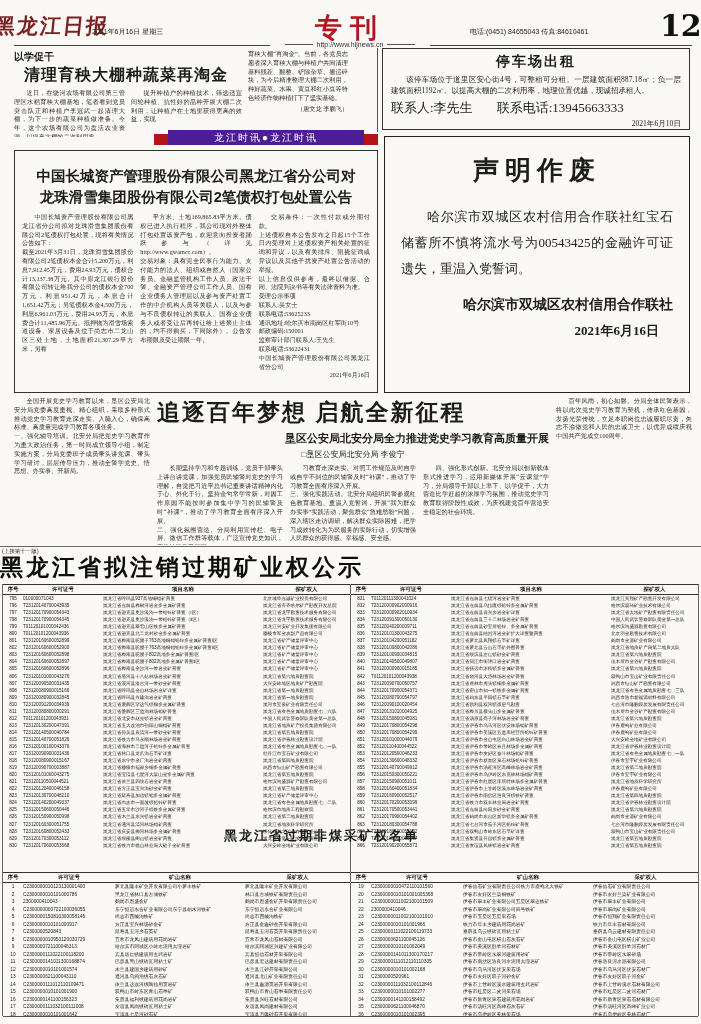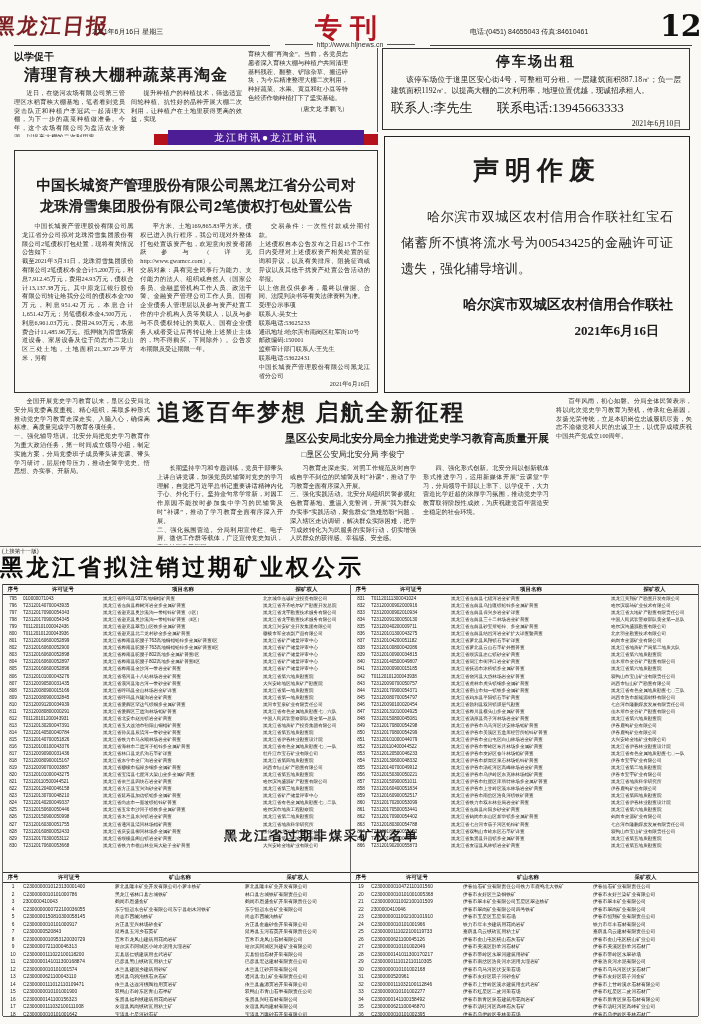--- a/index.html
+++ b/index.html
@@ -38,21 +38,21 @@
   .parking-row{display:flex;gap:24px;font-size:13px;margin-top:2px;}
   .parking-date{text-align:right;font-size:7.6px;margin-top:2px;}
   .vdiv{left:377px;top:48px;width:0;height:84px;border-left:1px solid #555;}
   
   .banner{left:168px;top:130px;width:196px;height:15px;background:#4c1d95;color:#fff;
           display:flex;align-items:center;justify-content:center;font-family:"Liberation Sans",sans-serif;
           font-weight:normal;font-size:10px;letter-spacing:2px;}
   .banner:before{content:"";position:absolute;left:-14px;top:4px;width:14px;height:11px;background:#b5121b;}
   .banner:after{content:"";position:absolute;right:-14px;top:4px;width:14px;height:11px;background:#b5121b;}
   
-  .notice{left:14px;top:150px;width:364px;height:243px;padding:24px 7px;box-sizing:border-box;}
+  .notice{left:14px;top:150px;width:364px;height:243px;padding:15px 7px;box-sizing:border-box;}
   .notice-title{text-align:center;font-family:"Liberation Sans",sans-serif;font-weight:bold;font-size:14.5px;line-height:1.45;}
   .notice-cols{display:flex;gap:7px;margin-top:5px;height:178px;overflow:hidden;}
   .notice-cols>div{flex:1;}
   
   .declare{left:384px;top:136px;width:306px;height:257px;padding:10px 16px;box-sizing:border-box;}
   .declare-title{text-align:center;font-family:"Liberation Sans",sans-serif;font-weight:bold;font-size:26px;letter-spacing:6px;margin-top:6px;}
   .declare-body{font-size:13px;line-height:2.0;text-align:justify;text-indent:2em;margin-top:16px;}
   .declare-sign{text-align:right;font-weight:bold;font-size:14px;margin-top:14px;}
   .declare-date{text-align:right;font-weight:bold;font-size:13px;margin-top:8px;padding-right:14px;}
   
@@ -161,21 +161,21 @@
 监察审计部门联系人:王先生
 联系电话:53622431
 中国长城资产管理股份有限公司黑龙江省分公司</div>
         <div class="small" style="text-align:right;">2021年6月16日</div>
       </div>
     </div>
   </div>
 
   <div class="abs boxed2 declare">
     <div class="declare-title">声明作废</div>
-    <div class="declare-body">哈尔滨市双城区农村信用合作联社红宝石储蓄所不慎将流水号为00543425的金融许可证遗失，强化辅导培训。</div>
+    <div class="declare-body">哈尔滨市双城区农村信用合作联社红宝石储蓄所不慎将流水号为00543425的金融许可证遗失，重温入党誓词。</div>
     <div class="declare-sign">哈尔滨市双城区农村信用合作联社</div>
     <div class="declare-date">2021年6月16日</div>
   </div>
 
   <div class="abs party">
     <div class="party-side small ind">全国开展党史学习教育以来，垦区公安局北安分局党委高度重视、精心组织，采取多种形式推动党史学习教育走深走实、入脑入心，确保高标准、高质量完成学习教育各项任务。
 一、强化辅导培训。北安分局把党史学习教育作为重大政治任务，第一时间成立领导小组，制定实施方案，分局党委班子成员带头讲党课、带头学习研讨，层层传导压力，推动全警学党史、悟思想、办实事、开新局。</div>
     <div class="party-center">
       <div class="party-title">追逐百年梦想  启航全新征程</div>
       <div class="party-sub">垦区公安局北安分局全力推进党史学习教育高质量开展</div>

